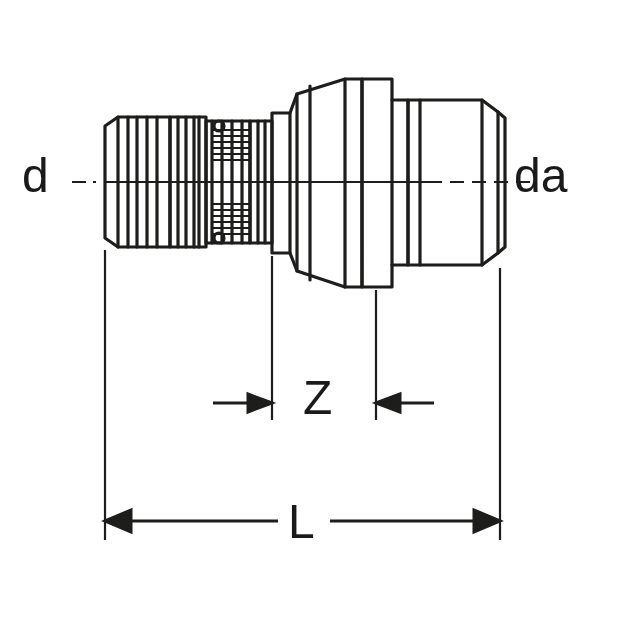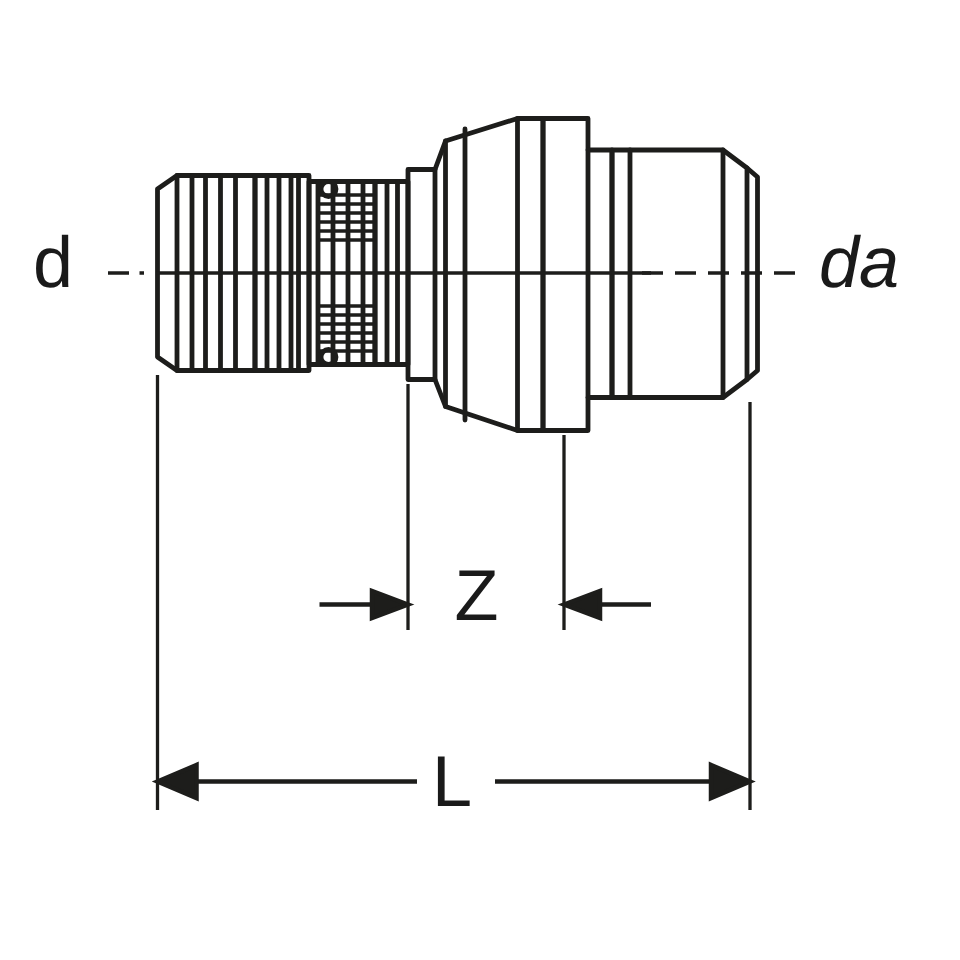--- a/index.html
+++ b/index.html
@@ -24,21 +24,21 @@
   }
   .label {
     position: absolute;
     font-family: "Liberation Sans", sans-serif;
     font-weight: 400;
     color: #1a1a1a;
     line-height: 1;
     white-space: nowrap;
   }
   #label-d  { left: 22px;  top: 152px; font-size: 48px; }
-  #label-da { left: 546px; top: 152px; font-size: 48px; font-style: italic; }
+  #label-da { left: 514px; top: 152px; font-size: 48px; }
   #label-Z  { left: 303px; top: 374px; font-size: 48px; }
   #label-L  { left: 288px; top: 498px; font-size: 48px; }
 </style>
 </head>
 <body>
 
 <div id="stage">
 
   <svg width="640" height="640" viewBox="0 0 640 640">
 

